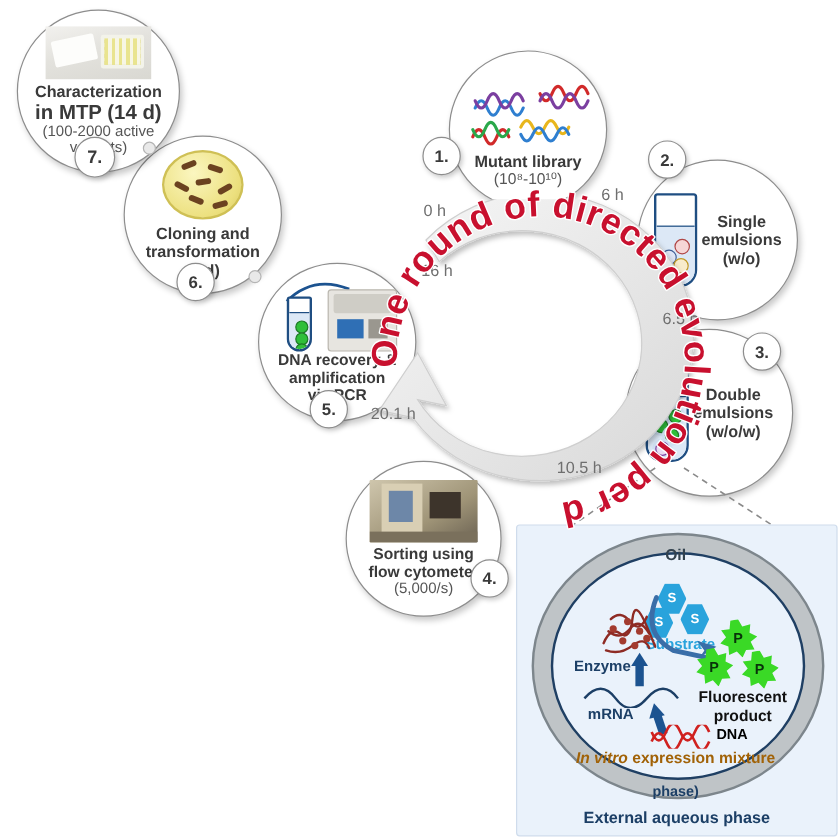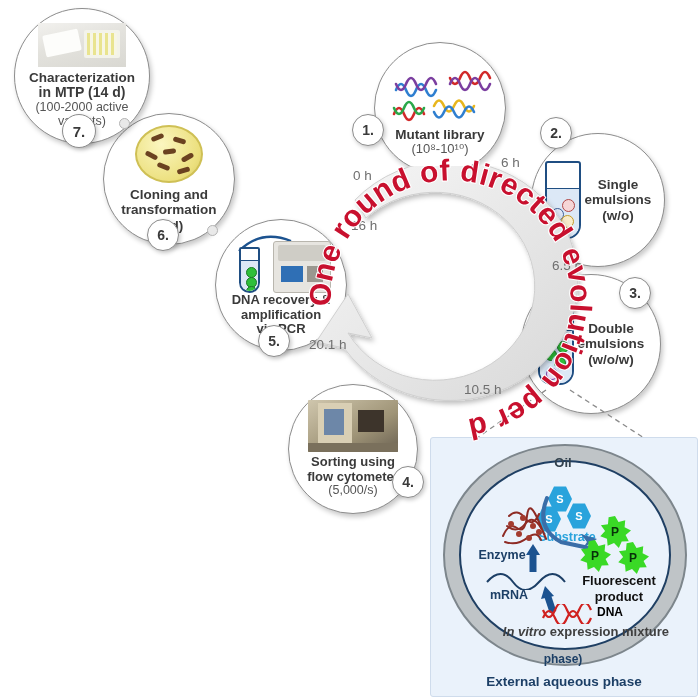--- a/index.html
+++ b/index.html
@@ -221,21 +221,21 @@
 
   <div class="node" style="left:14px;top:8px;width:136px;height:136px;">
     <div class="photo mtp" style="position:relative;width:88px;height:44px;margin-bottom:3px;">
       <div style="position:absolute;left:6px;top:9px;width:36px;height:22px;background:#fdfdfb;transform:rotate(-12deg);border-radius:2px;"></div>
       <div style="position:absolute;left:46px;top:7px;width:36px;height:28px;background:#f3f3ea;border-radius:2px;"></div>
       <div style="position:absolute;left:49px;top:10px;width:30px;height:22px;
                   background:repeating-linear-gradient(90deg,#e9e48f 0 3px,#f7f6e4 3px 6px),
                              repeating-linear-gradient(0deg,#ddd8a0 0 3px,transparent 3px 6px);"></div>
     </div>
     <div class="ttl" style="font-size:13.5px;">Characterization</div>
-    <div class="ttl" style="font-size:14px;">in MTP (14 d)</div>
+    <div class="ttl" style="font-size:17px;">in MTP (14 d)</div>
     <div class="sub" style="font-size:12.5px;">(100-2000 active</div>
     <div class="sub" style="font-size:12.5px;">variants)</div>
   </div>
   <div class="badge" style="left:62px;top:114px;width:32px;height:32px;font-size:15px;">7.</div>
 
   <div class="dot" style="left:119px;top:118px;"></div>
   <div class="dot" style="left:207px;top:225px;"></div>
 
   <div class="tm" style="left:353px;top:168px;">0 h</div>
   <div class="tm" style="left:501px;top:155px;">6 h</div>
@@ -303,22 +303,22 @@
       <path d="M12 28 L6 10" stroke="#1c5390" stroke-width="7"></path>
       <path d="M4 2 l9 10 l-13 3 z" fill="#1c5390"></path>
     </svg>
 
     <svg style="position:absolute;left:108px;top:166px;width:58px;height:20px;">
       <path d="M4 14 q6-14 12 0 t12 0 t12 0 t12 0" fill="none" stroke="#d0211f" stroke-width="2.2"></path>
       <path d="M4 6 q6 14 12 0 t12 0 t12 0 t12 0" fill="none" stroke="#d0211f" stroke-width="2.2"></path>
     </svg>
     <div class="lbl" style="left:166px;top:168px;width:44px;font-size:12px;color:#000000;text-align:left;">DNA</div>
 
-    <div style="position:absolute;left:26px;top:186px;width:212px;text-align:right;
-                font-size:13px;font-weight:bold;color:#404040;">
+    <div style="position:absolute;left:26px;top:186px;width:212px;text-align:center;
+                font-size:13px;font-weight:bold;color:#a16207;">
       <span style="font-style:italic;">In vitro</span><span> expression mixture</span>
     </div>
     <div class="lbl" style="left:26px;top:215px;width:212px;font-size:12px;color:#1c3f66;">phase)</div>
 
     <div class="lbl" style="left:10px;top:236px;width:246px;font-size:13.5px;color:#1c3f66;">External aqueous phase</div>
   </div>
 
 </div>
 
 </body></html>

